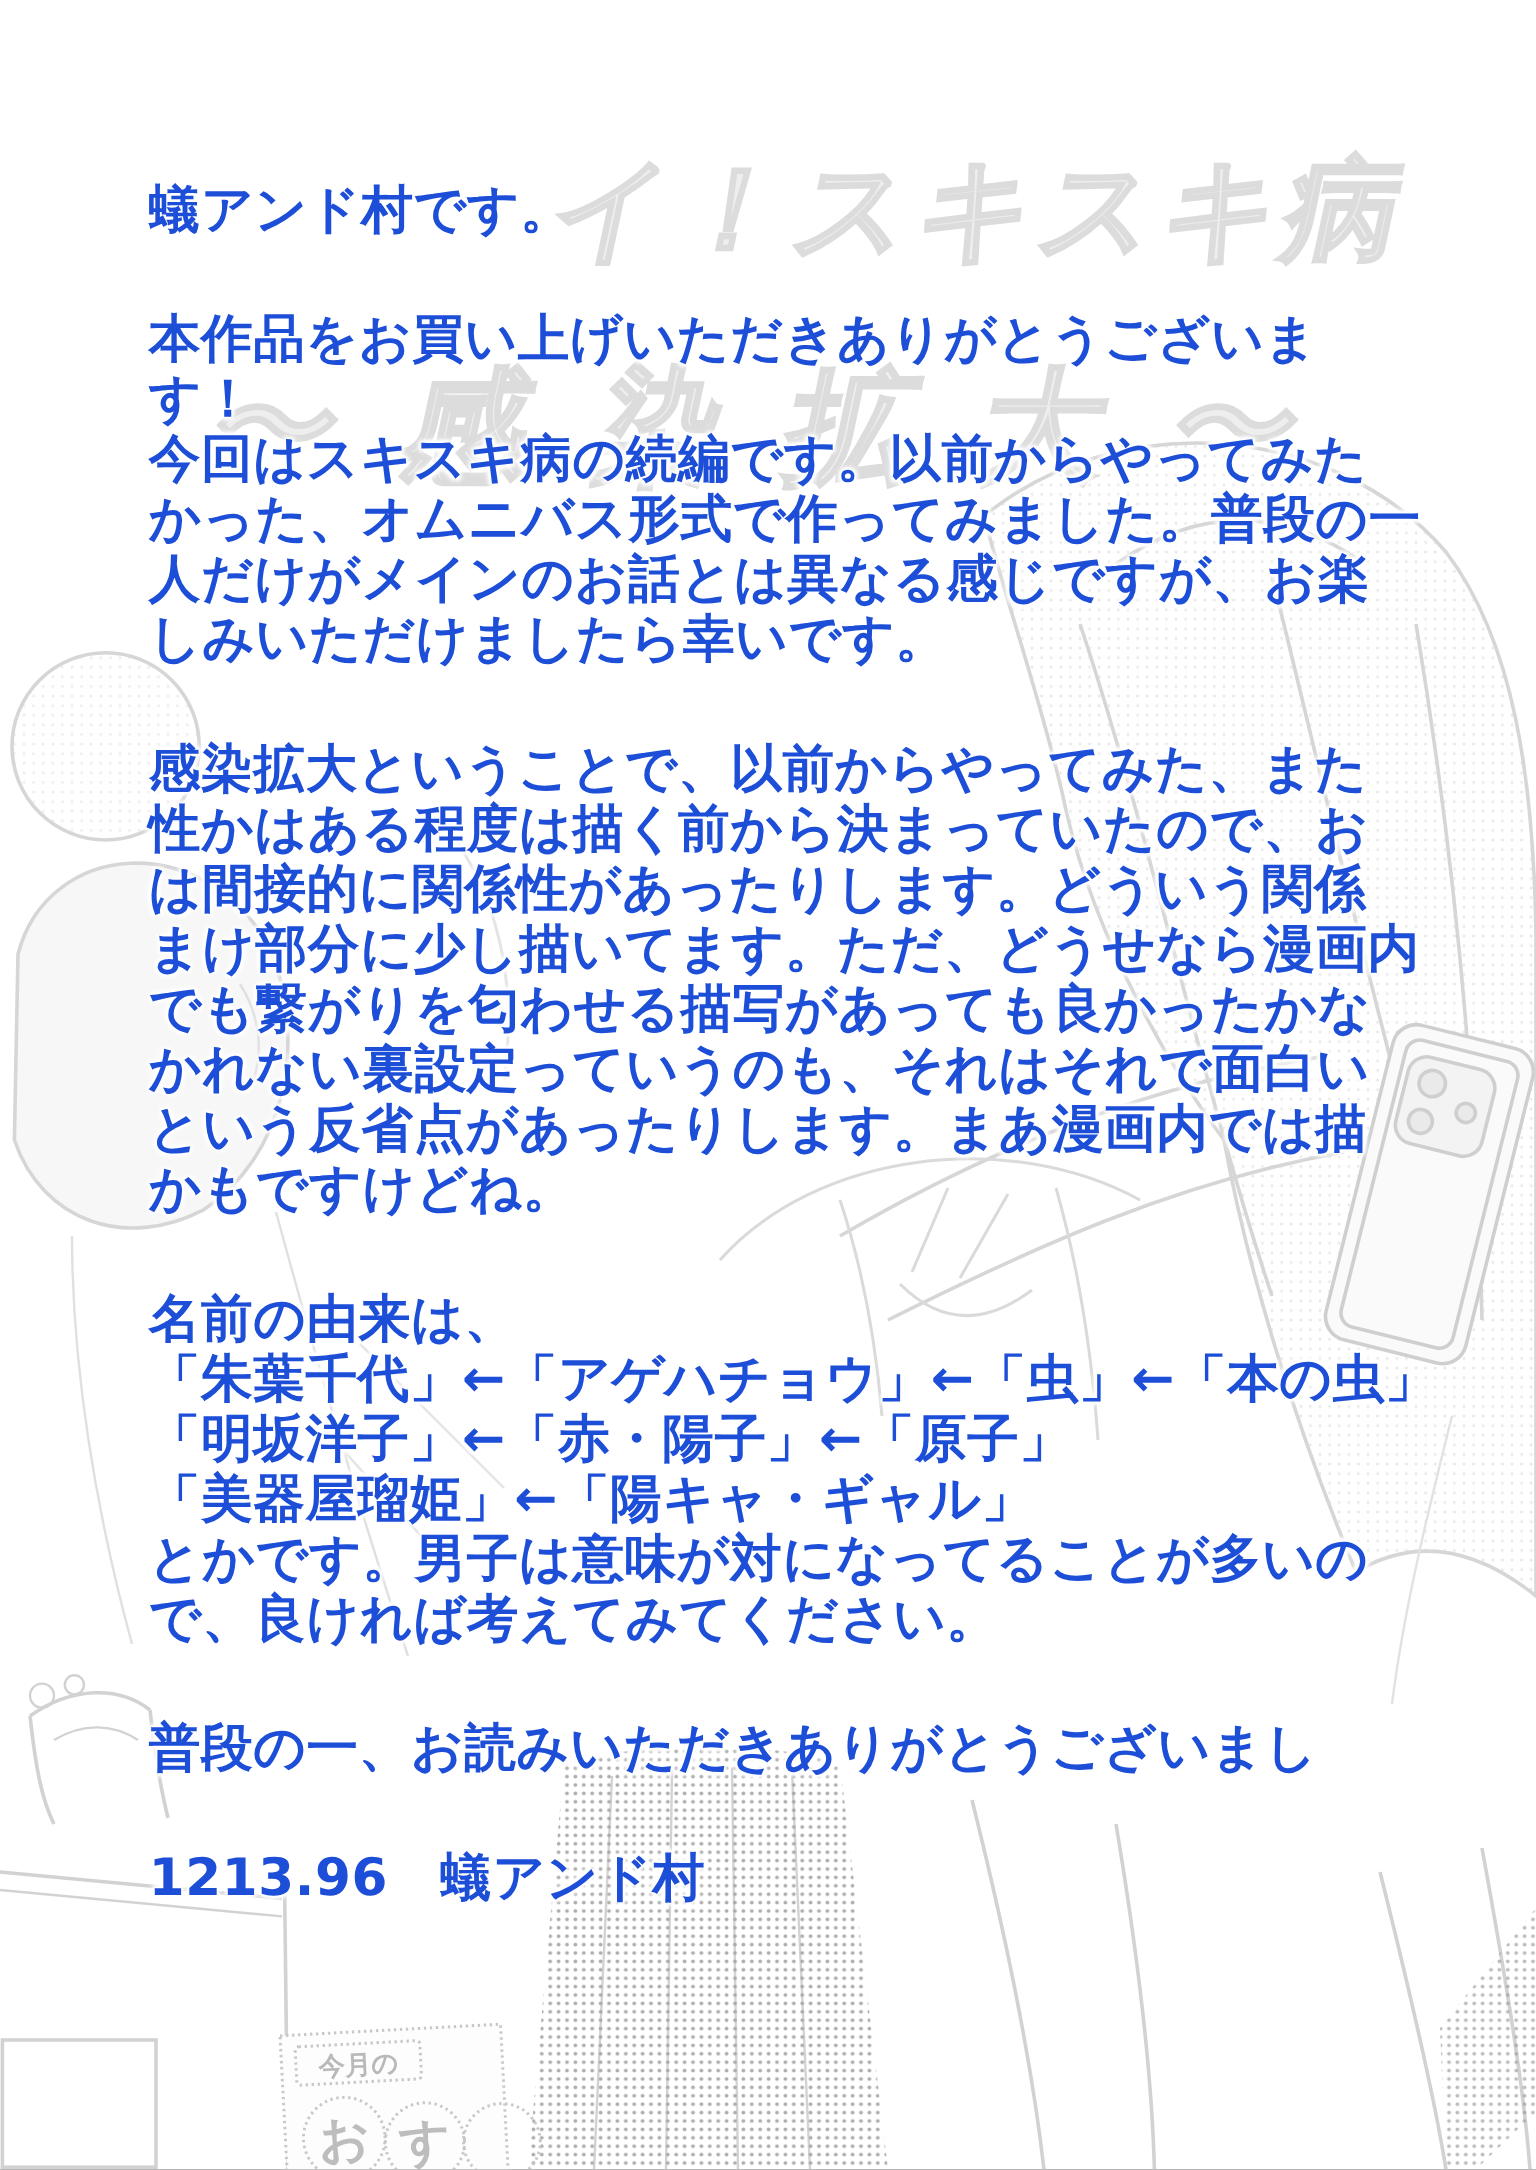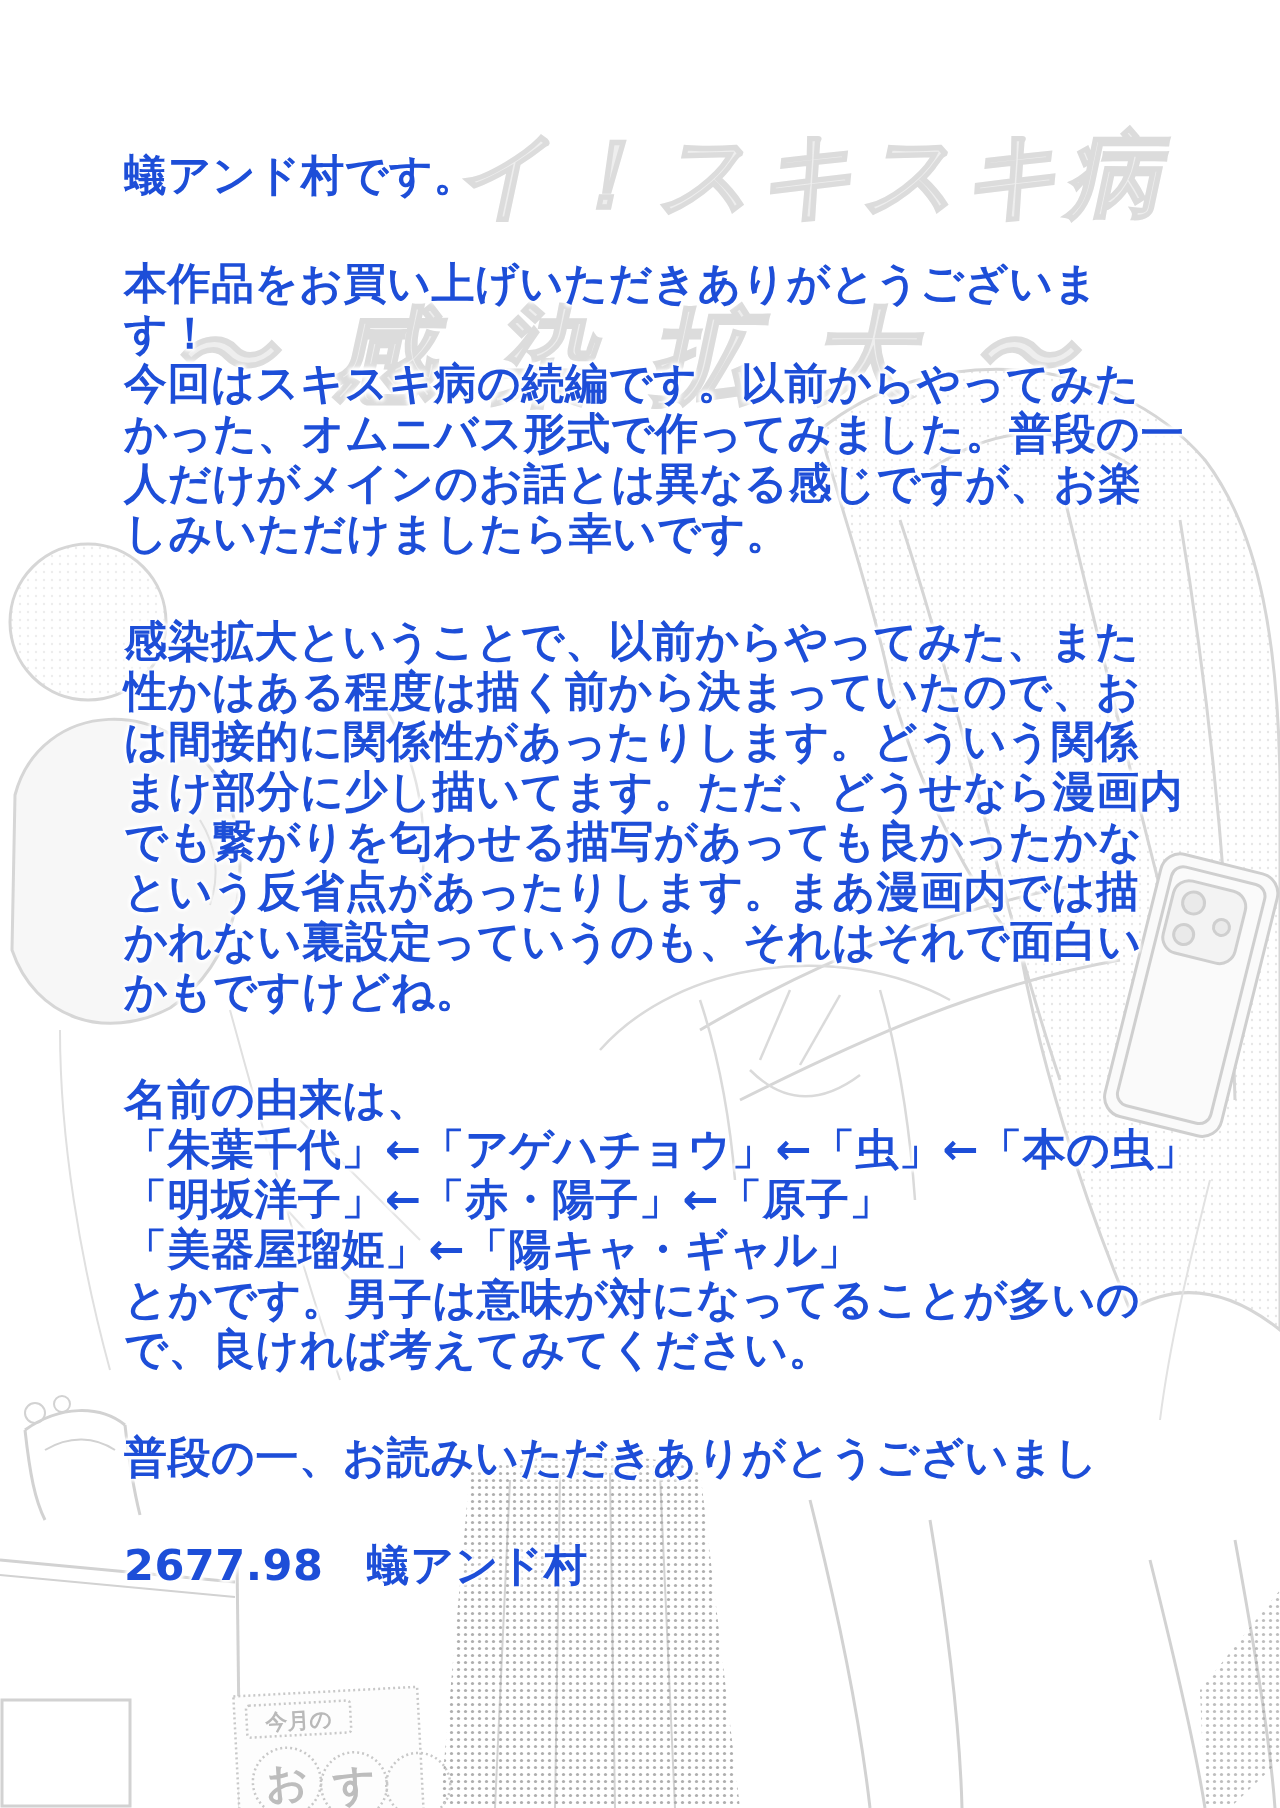--- a/index.html
+++ b/index.html
@@ -163,33 +163,33 @@
         <div class="line">かった、オムニバス形式で作ってみました。普段の一</div>
         <div class="line">人だけがメインのお話とは異なる感じですが、お楽</div>
         <div class="line">しみいただけましたら幸いです。</div>
       </div>
       <div class="para">
         <div class="line">感染拡大ということで、以前からやってみた、また</div>
         <div class="line">性かはある程度は描く前から決まっていたので、お</div>
         <div class="line">は間接的に関係性があったりします。どういう関係</div>
         <div class="line">まけ部分に少し描いてます。ただ、どうせなら漫画内</div>
         <div class="line">でも繋がりを匂わせる描写があっても良かったかな</div>
+        <div class="line">かれない裏設定っていうのも、それはそれで面白い</div>
         <div class="line">という反省点があったりします。まあ漫画内では描</div>
-        <div class="line">かれない裏設定っていうのも、それはそれで面白い</div>
         <div class="line">かもですけどね。</div>
       </div>
       <div class="para">
         <div class="line">名前の由来は、</div>
         <div class="line">「朱葉千代」←「アゲハチョウ」←「虫」←「本の虫」</div>
         <div class="line">「明坂洋子」←「赤・陽子」←「原子」</div>
         <div class="line">「美器屋瑠姫」←「陽キャ・ギャル」</div>
         <div class="line">とかです。男子は意味が対になってることが多いの</div>
         <div class="line">で、良ければ考えてみてください。</div>
       </div>
       <div class="para">
         <div class="line">普段の一、お読みいただきありがとうございまし</div>
       </div>
       <div class="para">
-        <div class="line">2677.98　蟻アンド村</div>
+        <div class="line">1213.96　蟻アンド村</div>
       </div>
     </div>
 
 </div>
 
 </body></html>

